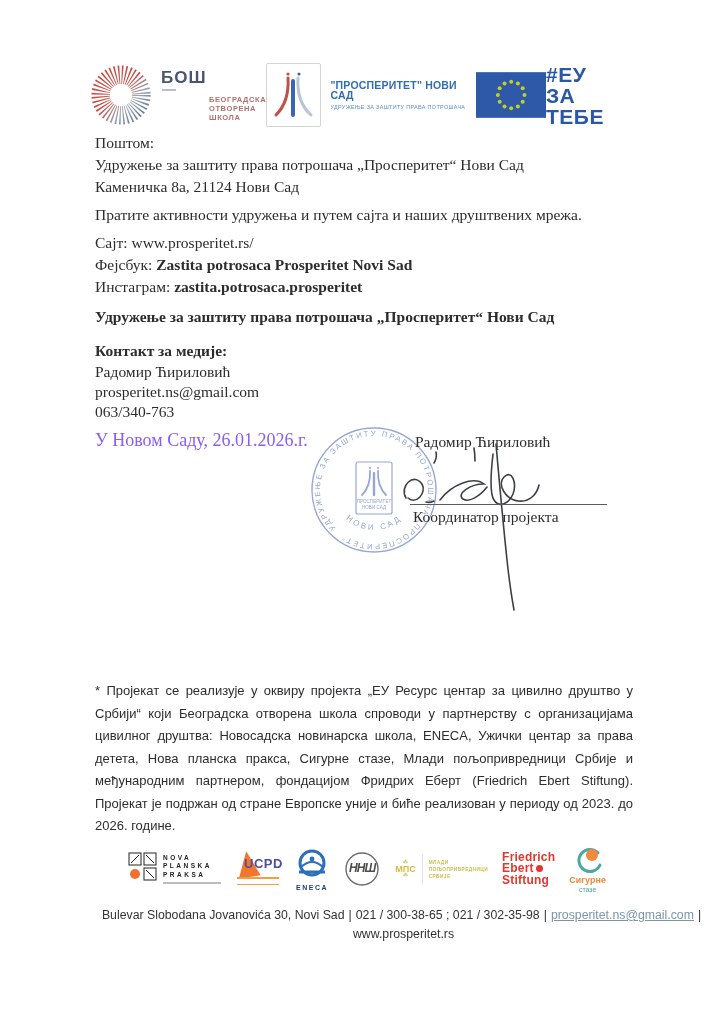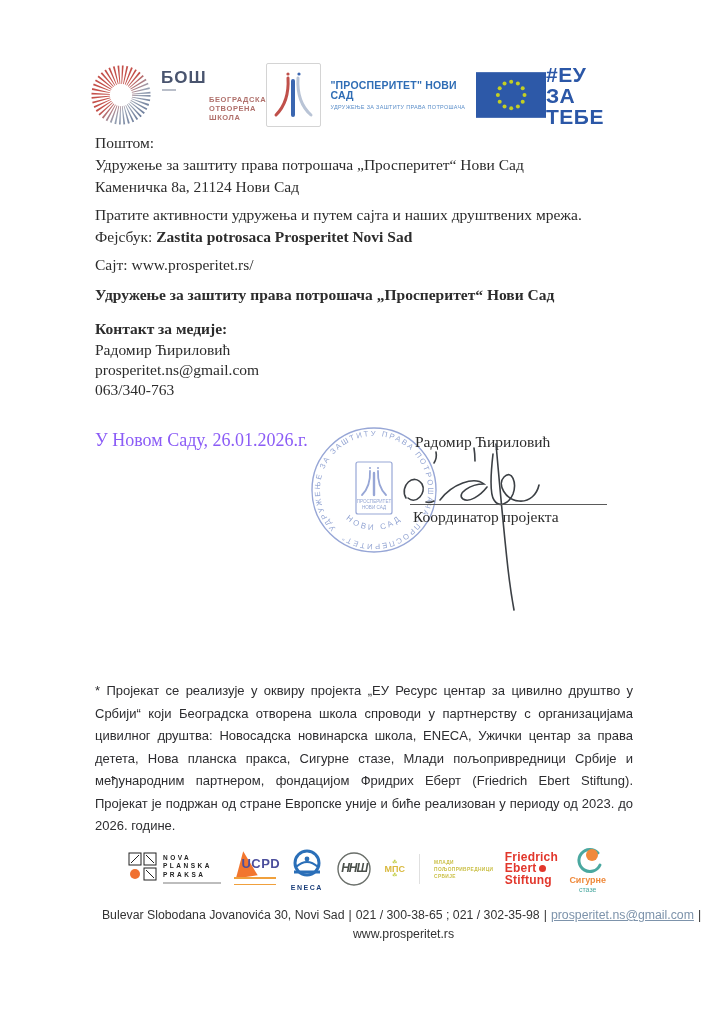--- a/index.html
+++ b/index.html
@@ -56,21 +56,21 @@
             border-left:11px solid transparent;border-right:11px solid transparent;
             border-bottom:26px solid #f2762e;transform:rotate(-8deg);}
   .ucpd-txt{position:absolute;left:9px;top:7px;font-size:13px;font-weight:bold;color:#4c4f9c;letter-spacing:.5px;}
   .ucpd-cap{position:absolute;left:2px;top:28px;width:42px;height:5px;
             border-top:2px solid #f0a03c;border-bottom:1px solid #f0a03c;}
   .eneca{text-align:center;line-height:1;}
   .eneca-name{font-size:7px;font-weight:bold;color:#1c3f7a;letter-spacing:1.5px;margin-top:1px;}
   .nns{position:relative;width:38px;height:38px;}
   .nns-txt{position:absolute;left:0;top:11px;width:38px;text-align:center;
            font-size:12px;font-weight:bold;font-style:italic;color:#4a4f4a;letter-spacing:-1px;}
-  .mps{display:flex;align-items:center;gap:14px;}
+  .mps{display:flex;align-items:center;gap:6px;}
   .mps-acr{font-size:9px;font-weight:bold;color:#d9b93e;text-align:center;line-height:8px;}
   .mps-crown{font-size:6px;color:#c3cf4a;line-height:5px;text-align:center;}
   .mps-div{width:1px;height:30px;background:#e0e0e0;}
   .mps-line{font-size:4.8px;font-weight:bold;color:#cabf45;letter-spacing:.4px;line-height:7px;}
   .fes{font-size:12px;font-weight:bold;color:#e2372c;line-height:11.5px;letter-spacing:.2px;}
   .fes-dot{display:inline-block;width:7px;height:7px;border-radius:50%;background:#e2372c;margin-left:2px;}
   .sig-st{text-align:center;line-height:1;}
   .sig-st-1{font-size:9px;font-weight:bold;color:#ef8a3c;margin-top:-2px;}
   .sig-st-2{font-size:7px;color:#4aa8a0;margin-top:1px;}
 
@@ -149,22 +149,23 @@
     </div>
   </div>
 
   <div class="body-block">
     <div class="ln">Поштом:</div>
     <div class="ln">Удружење за заштиту права потрошача „Просперитет“ Нови Сад</div>
     <div class="ln">Каменичка 8а, 21124 Нови Сад</div>
 
     <div class="ln gap6">Пратите активности удружења и путем сајта и наших друштвених мрежа.</div>
 
+    <div class="ln gap6"><span>Сајт: </span><span>www.prosperitet.rs/</span></div>
     <div class="ln"><span>Фејсбук: </span><span class="b">Zastita potrosaca Prosperitet Novi Sad</span></div>
-    <div class="ln gap6"><span>Сајт: </span><span>www.prosperitet.rs/</span></div>
+    <div class="ln"><span>Инстаграм: </span><span class="b">zastita.potrosaca.prosperitet</span></div>
 
     <div class="ln gap8 b">Удружење за заштиту права потрошача „Просперитет“ Нови Сад</div>
 
     <div class="ln gap12 b">Контакт за медије:</div>
     <div class="ln lh20">Радомир Ћириловић</div>
     <div class="ln lh20">prosperitet.ns@gmail.com</div>
     <div class="ln lh20">063/340-763</div>
   </div>
 
   <div class="dateline">У Новом Саду, 26.01.2026.г.</div>

